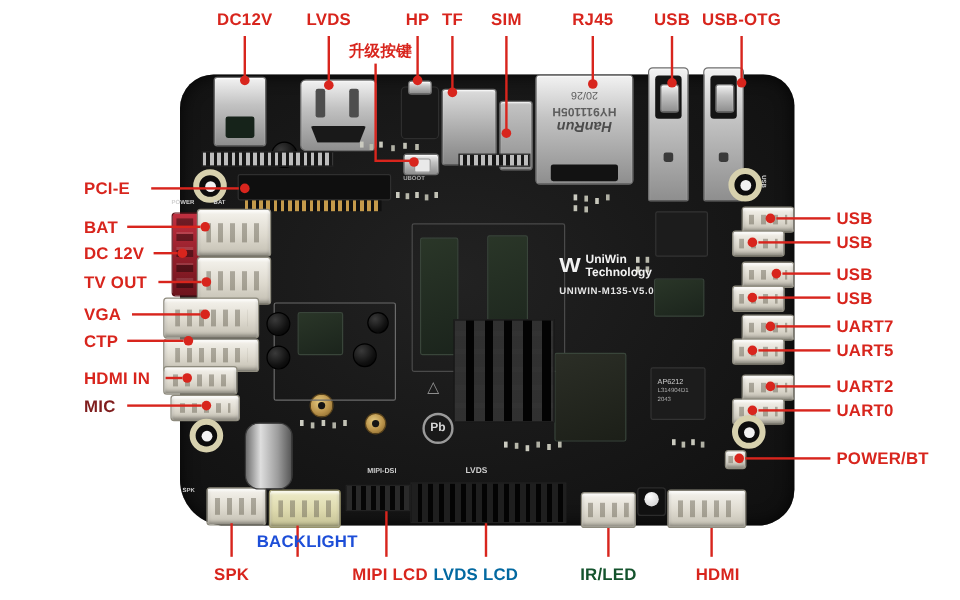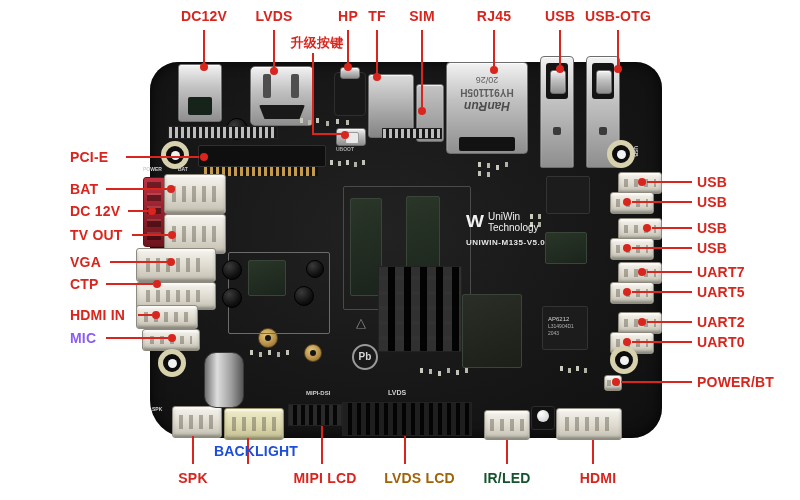--- a/index.html
+++ b/index.html
@@ -43,21 +43,21 @@
   #annotations{position:absolute;left:0;top:0;width:800px;height:500px;z-index:6;}
   .ann-line{position:absolute;}
   .ann-dot{position:absolute;width:8px;height:8px;border-radius:50%;}
   .ann-label{position:absolute;font-weight:bold;font-size:14px;line-height:18px;white-space:nowrap;letter-spacing:.2px;}
   .ann-label.small{font-size:13px;}
   
   .overlay-model{position:absolute;left:330px;top:209px;z-index:5;font-size:52px;font-weight:bold;
       letter-spacing:2px;color:#e8231c;text-shadow:1px 2px 0 #8f100c;}
   .logo{position:absolute;left:466px;top:211px;z-index:3;color:#f2f2f2;display:flex;align-items:center;gap:4px;}
   .logo .glyph{font-size:19px;font-weight:bold;transform:scaleY(.9);}
-  .logo .lines{font-size:10px;font-weight:normal;line-height:11px;}
+  .logo .lines{font-size:10px;font-weight:bold;line-height:11px;}
   .rj45-text{position:absolute;left:0;top:10px;width:100%;transform:rotate(180deg);
       text-align:center;color:#5e5e5e;line-height:13px;}
 </style>
 </head>
 <body>
 
 <div class="stage">
 
   <div class="board"></div>
 
@@ -236,21 +236,21 @@
       <div class="ann-dot" style="left: 167px; top: 258px; background: rgb(216, 37, 29);"></div>
       <div class="ann-label" style="color: rgb(216, 37, 29); top: 253px; left: 70px;">VGA</div>
       <div class="ann-line" style="left: 106px; top: 283px; width: 47px; height: 2px; background: rgb(216, 37, 29);"></div>
       <div class="ann-dot" style="left: 153px; top: 280px; background: rgb(216, 37, 29);"></div>
       <div class="ann-label" style="color: rgb(216, 37, 29); top: 275px; left: 70px; text-align: center;">CTP</div>
       <div class="ann-line" style="left: 138px; top: 314px; width: 14px; height: 2px; background: rgb(216, 37, 29);"></div>
       <div class="ann-dot" style="left: 152px; top: 311px; background: rgb(216, 37, 29);"></div>
       <div class="ann-label" style="color: rgb(216, 37, 29); top: 306px; left: 70px;">HDMI IN</div>
       <div class="ann-line" style="left: 106px; top: 337px; width: 62px; height: 2px; background: rgb(216, 37, 29);"></div>
       <div class="ann-dot" style="left: 168px; top: 334px; background: rgb(216, 37, 29);"></div>
-      <div class="ann-label" style="color: #8b5cf6; top: 329px; left: 70px;">MIC</div>
+      <div class="ann-label" style="color: #7f1d1d; top: 329px; left: 70px;">MIC</div>
       <div class="ann-line" style="left: 647px; top: 181px; width: 45px; height: 2px; background: rgb(216, 37, 29);"></div>
       <div class="ann-dot" style="left: 638px; top: 178px; background: rgb(216, 37, 29);"></div>
       <div class="ann-label" style="color: rgb(216, 37, 29); top: 173px; left: 697px;">USB</div>
       <div class="ann-line" style="left: 632px; top: 201px; width: 60px; height: 2px; background: rgb(216, 37, 29);"></div>
       <div class="ann-dot" style="left: 623px; top: 198px; background: rgb(216, 37, 29);"></div>
       <div class="ann-label" style="color: rgb(216, 37, 29); top: 193px; left: 697px;">USB</div>
       <div class="ann-line" style="left: 652px; top: 227px; width: 40px; height: 2px; background: rgb(216, 37, 29);"></div>
       <div class="ann-dot" style="left: 643px; top: 224px; background: rgb(216, 37, 29);"></div>
       <div class="ann-label" style="color: rgb(216, 37, 29); top: 219px; left: 697px;">USB</div>
       <div class="ann-line" style="left: 632px; top: 247px; width: 60px; height: 2px; background: rgb(216, 37, 29);"></div>
@@ -271,19 +271,19 @@
       <div class="ann-line" style="left: 621px; top: 381px; width: 71px; height: 2px; background: rgb(216, 37, 29);"></div>
       <div class="ann-dot" style="left: 612px; top: 378px; background: rgb(216, 37, 29);"></div>
       <div class="ann-label" style="color: rgb(216, 37, 29); top: 373px; left: 697px;">POWER/BT</div>
       <div class="ann-line" style="left: 192px; top: 436px; width: 2px; height: 28px; background: rgb(216, 37, 29);"></div>
       <div class="ann-label" style="color: rgb(216, 37, 29); top: 469px; left: 193px; transform: translateX(-50%);">SPK</div>
       <div class="ann-line" style="left: 247px; top: 438px; width: 2px; height: 26px; background: rgb(216, 37, 29);"></div>
       <div class="ann-label" style="color: #1d4ed8; top: 442px; left: 256px; transform: translateX(-50%);">BACKLIGHT</div>
       <div class="ann-line" style="left: 321px; top: 426px; width: 2px; height: 38px; background: rgb(216, 37, 29);"></div>
       <div class="ann-label" style="color: rgb(216, 37, 29); top: 469px; left: 325px; transform: translateX(-50%);">MIPI LCD</div>
       <div class="ann-line" style="left: 404px; top: 436px; width: 2px; height: 28px; background: rgb(216, 37, 29);"></div>
-      <div class="ann-label" style="color: #a16207; top: 469px; left: 406px; transform: translateX(-50%); padding-left: 27px;">LVDS LCD</div>
+      <div class="ann-label" style="color: #0369a1; top: 469px; left: 383px; transform: translateX(-50%); padding-left: 27px;">LVDS LCD</div>
       <div class="ann-line" style="left: 506px; top: 440px; width: 2px; height: 24px; background: rgb(216, 37, 29);"></div>
       <div class="ann-label" style="color: #14532d; top: 469px; left: 507px; transform: translateX(-50%);">IR/LED</div>
       <div class="ann-line" style="left: 592px; top: 440px; width: 2px; height: 24px; background: rgb(216, 37, 29);"></div>
       <div class="ann-label" style="color: rgb(216, 37, 29); top: 469px; left: 598px; transform: translateX(-50%);">HDMI</div>
     </div>
 </div>
 
 </body></html>

